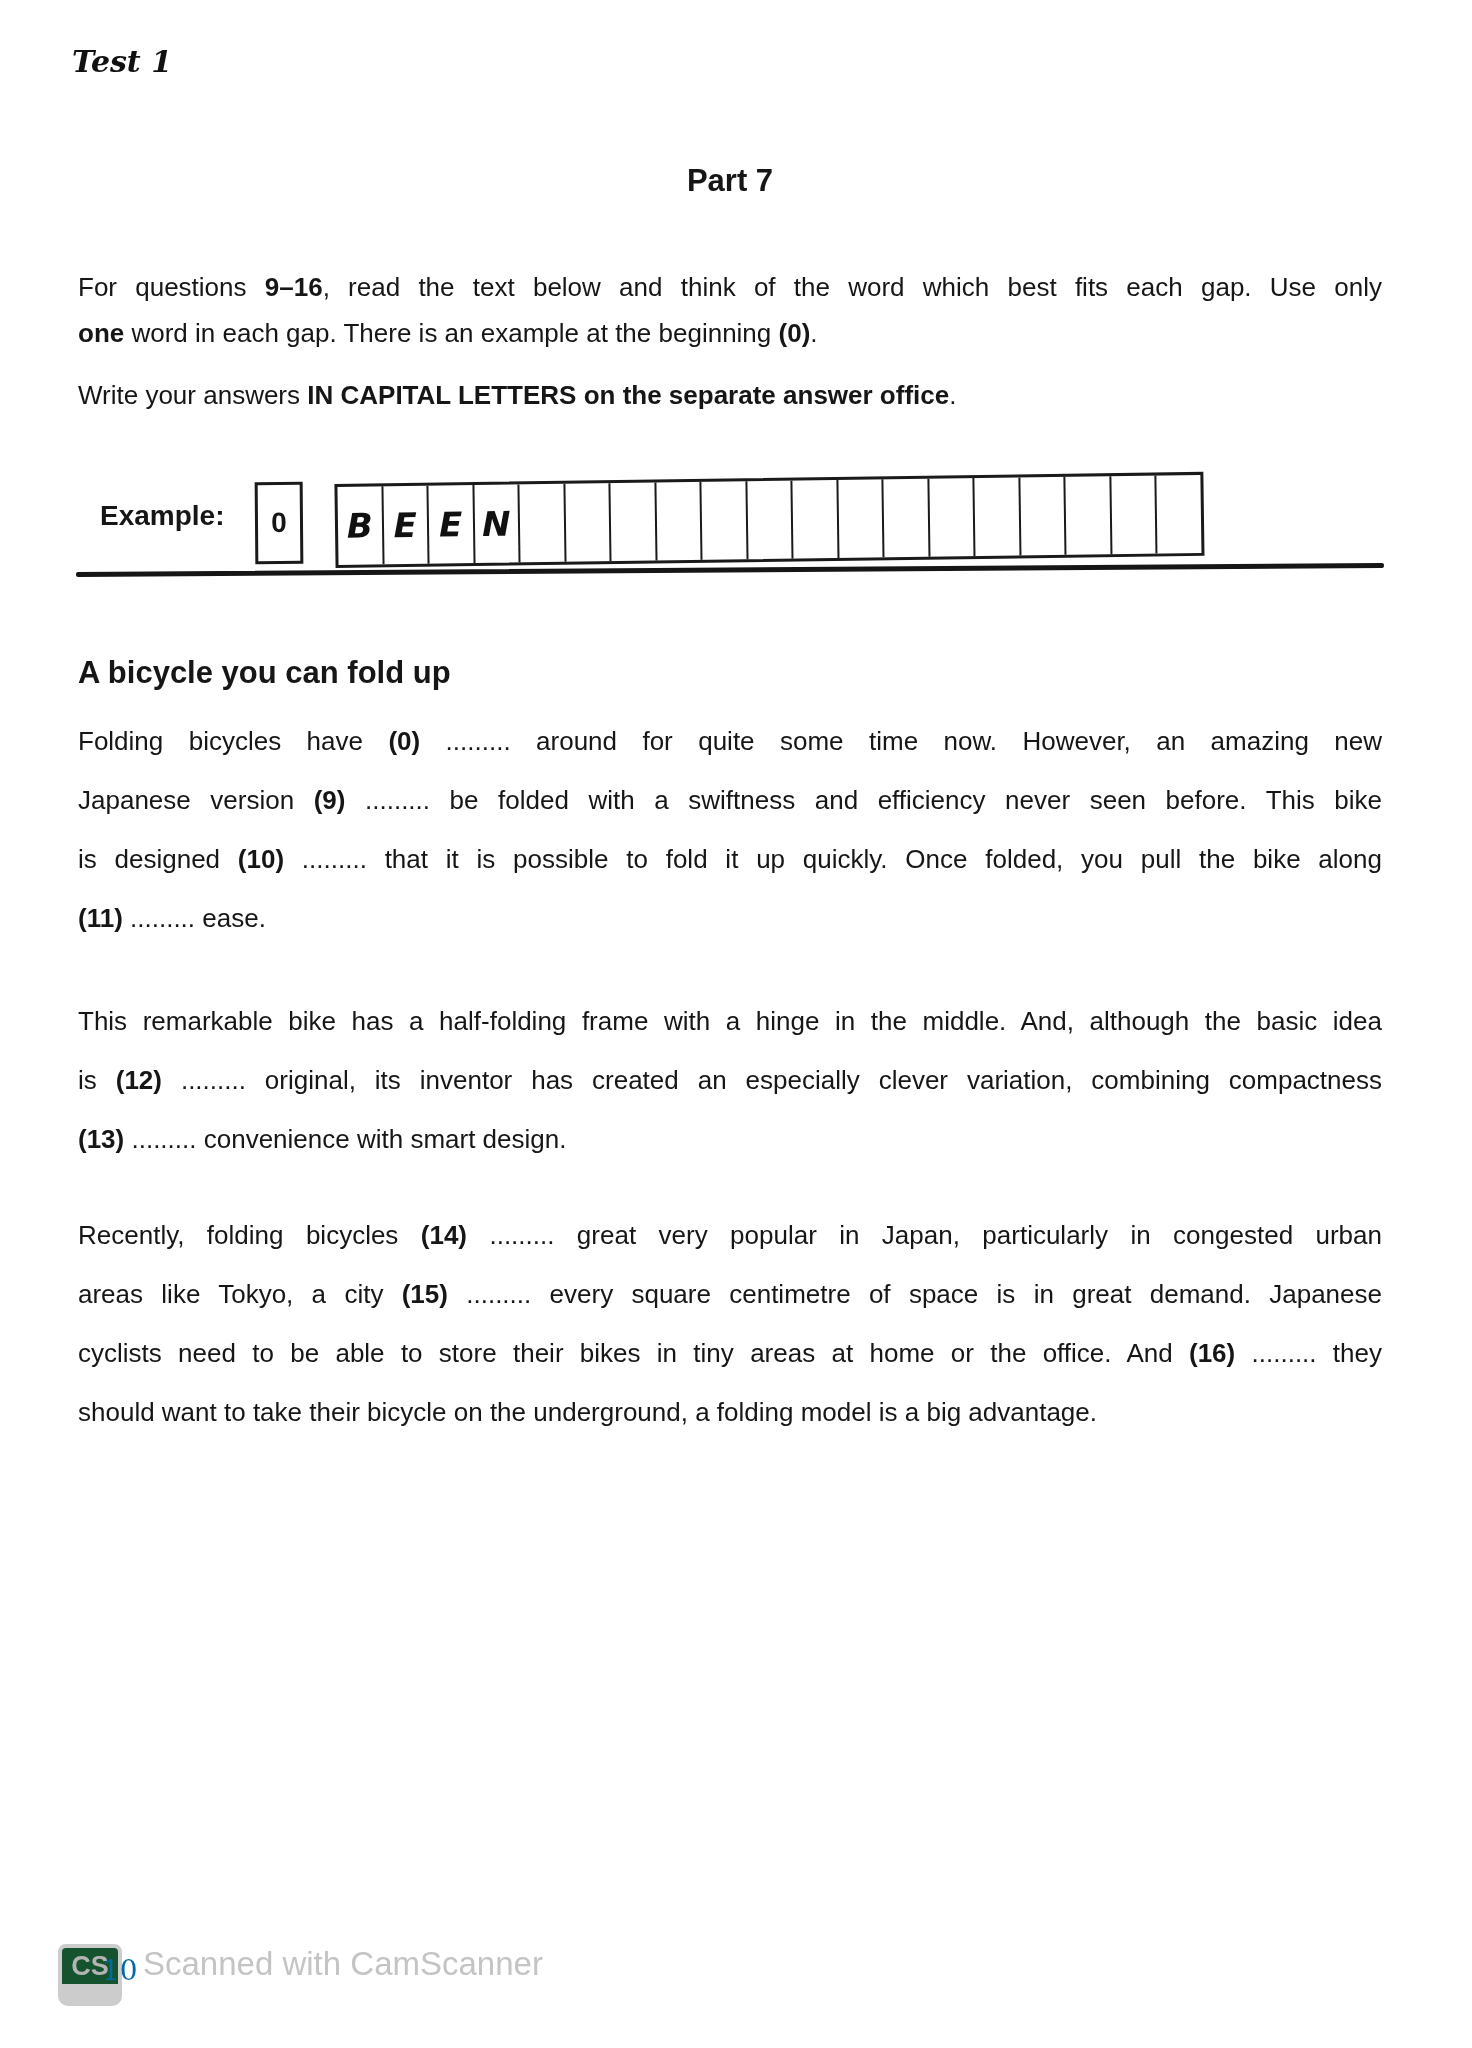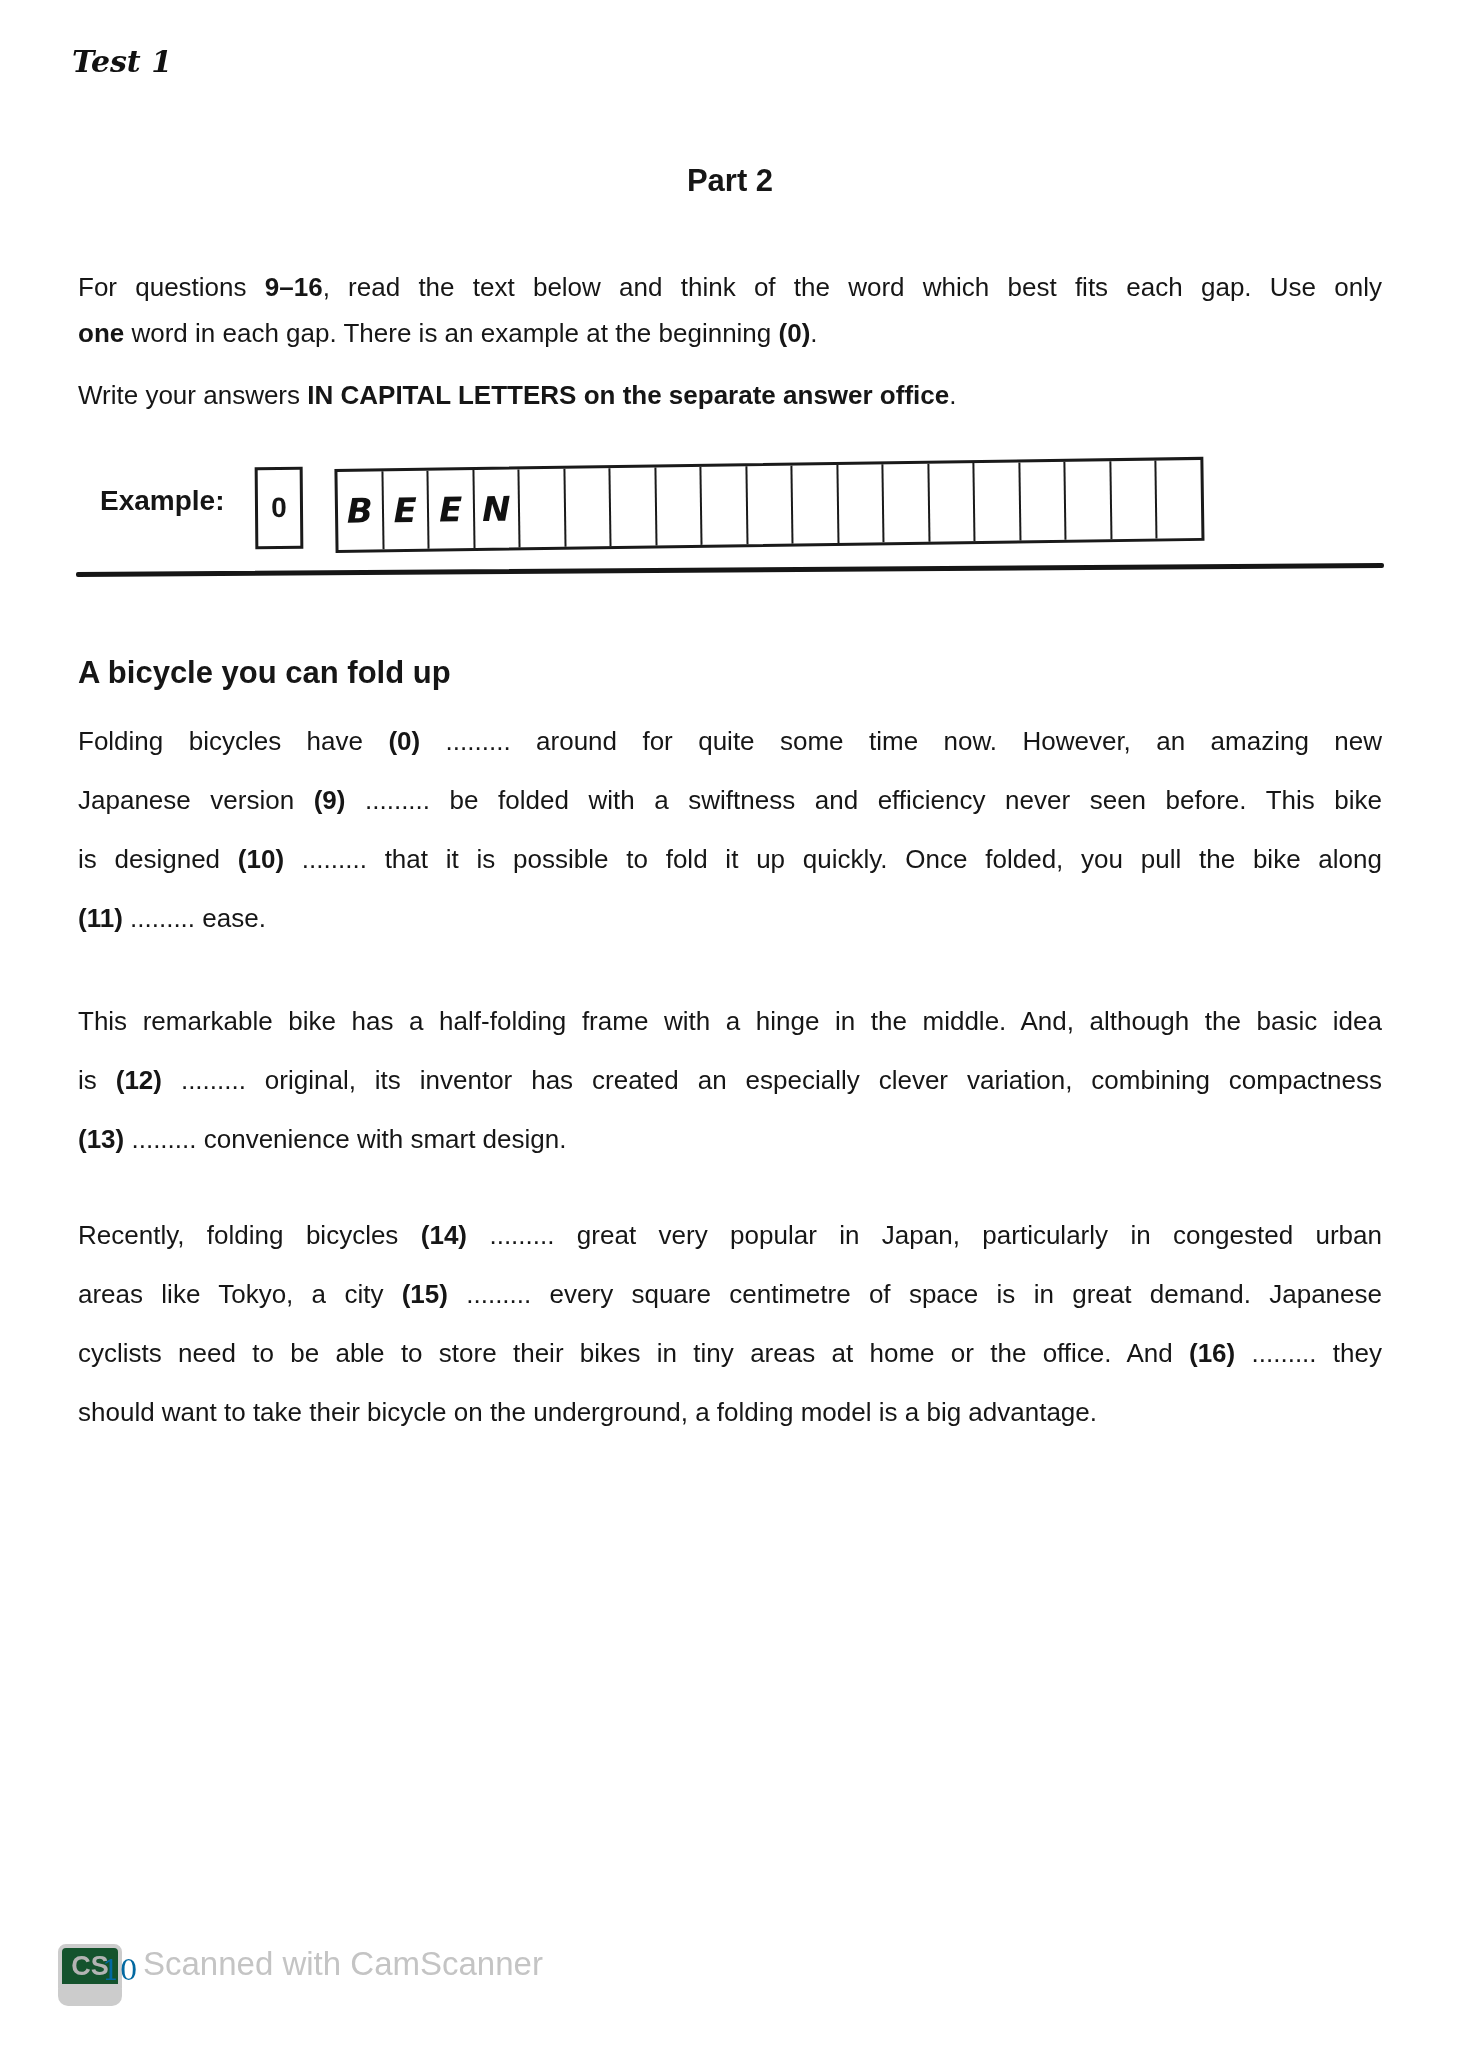--- a/index.html
+++ b/index.html
@@ -43,21 +43,21 @@
 
   .tline {
     height: 59px; line-height: 59px;
     text-align: justify;
     text-align-last: justify;
     white-space: normal;
   }
   .tline.tlast { text-align-last: left; }
 
   
-  .example-row { position: absolute; left: 0; top: 459px; width: 1336px; height: 100px; }
+  .example-row { position: absolute; left: 0; top: 474px; width: 1336px; height: 100px; }
   .example-label {
     position: absolute; left: 100px; top: 26px;
     font-weight: 700; font-size: 28px;
   }
   .zero-box {
     position: absolute; left: 255px; top: 8px;
     width: 42px; height: 76px;
     border: 3px solid #1a1a1a;
     display: flex; align-items: center; justify-content: center;
     font-weight: 700; font-size: 28px;
@@ -137,21 +137,21 @@
     z-index: 0;
   }
 </style>
 </head>
 <body>
 
 <div class="page">
 
   <div class="test-label">Test 1</div>
 
-  <div class="part-title">Part 2</div>
+  <div class="part-title">Part 7</div>
 
   <div class="textblock instructions">
       <div class="tline"><span>For questions </span><span class="b">9–16</span><span>, read the text below and think of the word which best fits each gap. Use only</span></div>
       <div class="tline tlast"><span class="b">one</span><span> word in each gap. There is an example at the beginning </span><span class="b">(0)</span><span>.</span></div>
     </div>
 
   <div class="textblock capitals">
       <div class="tline tlast"><span>Write your answers </span><span class="b">IN CAPITAL LETTERS on the separate answer office</span><span>.</span></div>
     </div>
 

